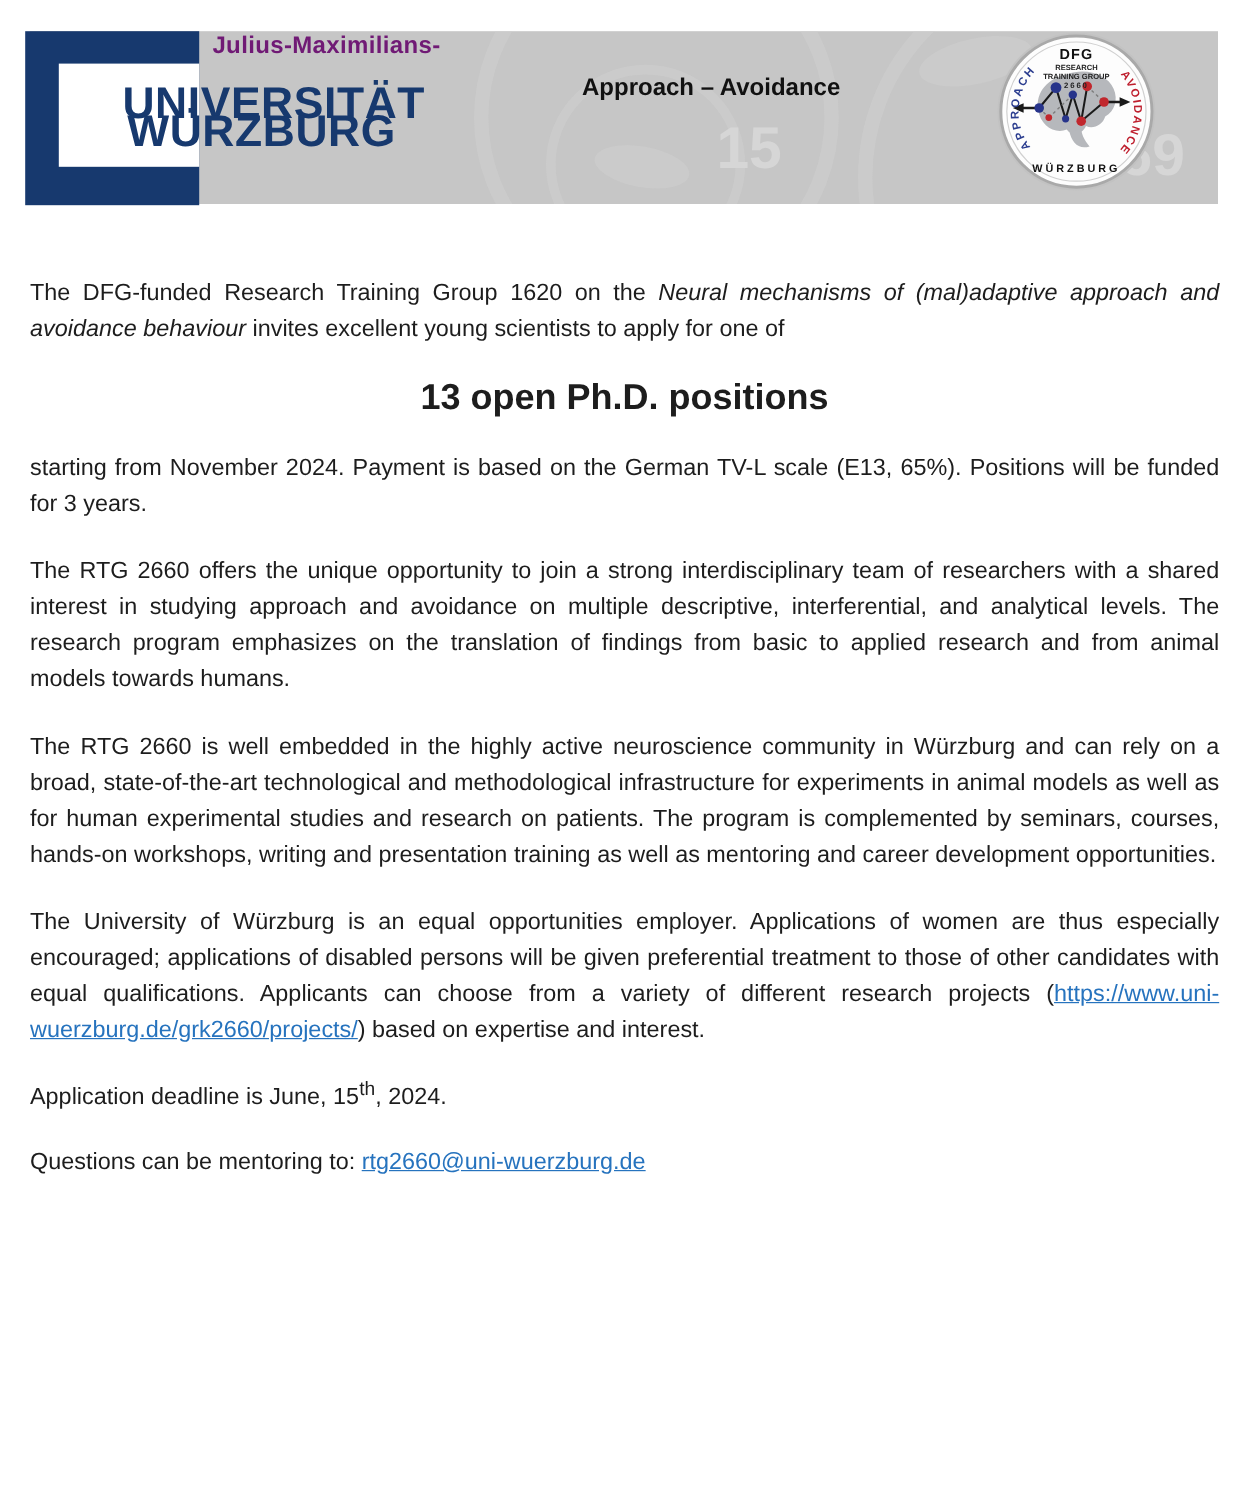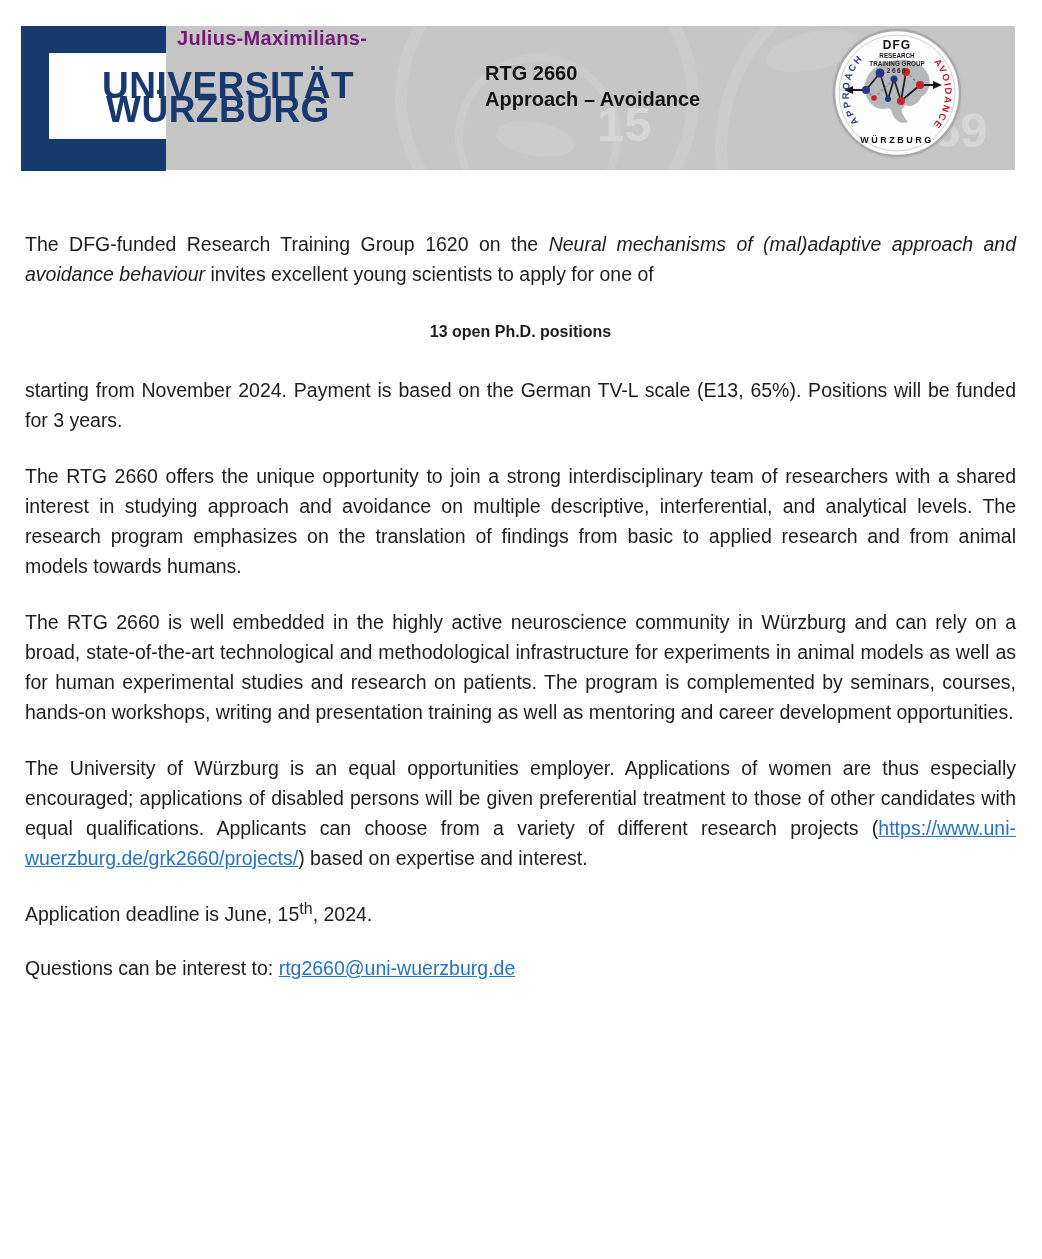--- a/index.html
+++ b/index.html
@@ -21,21 +21,21 @@
   .white-inset{position:absolute;left:28px;top:27px;width:117px;height:86px;background:#ffffff;}
   .jm-line{position:absolute;left:177px;top:27px;font-size:20px;font-weight:bold;color:#701a75;letter-spacing:.3px;}
   .univ{position:absolute;font-size:37px;font-weight:bold;color:#17396e;letter-spacing:.5px;line-height:36px;white-space:nowrap;}
   .univ.l1{left:102px;top:56px;margin-top:12px;}
   .univ.l2{left:106px;top:92px;}
   .rtg-block{position:absolute;left:485px;top:60px;font-size:20px;font-weight:bold;color:#111;line-height:26px;white-space:nowrap;}
   .seal{position:absolute;left:831px;top:27px;width:132px;height:132px;}
   
   .main{position:absolute;left:25px;top:229px;width:991px;font-size:19.5px;line-height:30px;}
   .main p{margin:0 0 26px 0;text-align:justify;}
-  .headline{font-size:16px;line-height:34px;font-weight:bold;text-align:center !important;margin:0 0 30px 0;}
+  .headline{font-size:30px;line-height:34px;font-weight:bold;text-align:center !important;margin:0 0 30px 0;}
   .main p.deadline{margin-bottom:24px;text-align:left;}
   .main p.last{margin-bottom:0;text-align:left;}
   .it{font-style:italic;}
   a.lnk{color:#2673be;text-decoration:underline;cursor:pointer;}
   sup{font-size:16px;line-height:0;}
 </style>
 </head>
 <body>
 
 <div class="band">
@@ -49,21 +49,20 @@
 </div>
 
 <div class="blue-square">
   <div class="white-inset"></div>
 </div>
 <div class="jm-line">Julius-Maximilians-</div>
 <div class="univ l1">UNIVERSITÄT</div>
 <div class="univ l2">WÜRZBURG</div>
 
 <div class="rtg-block">
-  <div>RTG 2660</div>
   <div>Approach – Avoidance</div>
 </div>
 
 <svg class="seal" viewBox="0 0 132 132">
   <circle cx="66" cy="66" r="65" fill="none" stroke="#c2c2c2" stroke-width="1.5"></circle>
   <circle cx="66" cy="66" r="63" fill="#fdfdfd" stroke="#a9a9a9" stroke-width="2.5"></circle>
   <circle cx="66" cy="66" r="58" fill="none" stroke="#d0d0d0" stroke-width="1"></circle>
   <defs>
     <path id="arcLeft" d="M 32,100 A 48,48 0 0 1 32,32" fill="none"></path>
     <path id="arcRight" d="M 100,32 A 48,48 0 0 1 100,100" fill="none"></path>
@@ -115,15 +114,15 @@
   <p>The RTG 2660 offers the unique opportunity to join a strong interdisciplinary team of researchers with a shared interest in studying approach and avoidance on multiple descriptive, interferential, and analytical levels. The research program emphasizes on the translation of findings from basic to applied research and from animal models towards humans.</p>
 
   <p>The RTG 2660 is well embedded in the highly active neuroscience community in Würzburg and can rely on a broad, state-of-the-art technological and methodological infrastructure for experiments in animal models as well as for human experimental studies and research on patients. The program is complemented by seminars, courses, hands-on workshops, writing and presentation training as well as mentoring and career development opportunities.</p>
 
 
   <p><span>The University of Würzburg is an equal opportunities employer. Applications of women are thus especially encouraged; applications of disabled persons will be given preferential treatment to those of other candidates with equal qualifications. Applicants can choose from a variety of different research projects (</span><a class="lnk">https://www.uni-wuerzburg.de/grk2660/projects/</a><span>) based on expertise and interest.</span></p>
 
 
   <p class="deadline"><span>Application deadline is June, 15</span><sup>th</sup><span>, 2024.</span></p>
 
-  <p class="last"><span>Questions can be interest to: </span><a class="lnk">rtg2660@uni-wuerzburg.de</a></p>
+  <p class="last"><span>Questions can be mentoring to: </span><a class="lnk">rtg2660@uni-wuerzburg.de</a></p>
 
 </div>
 
 </body></html>

